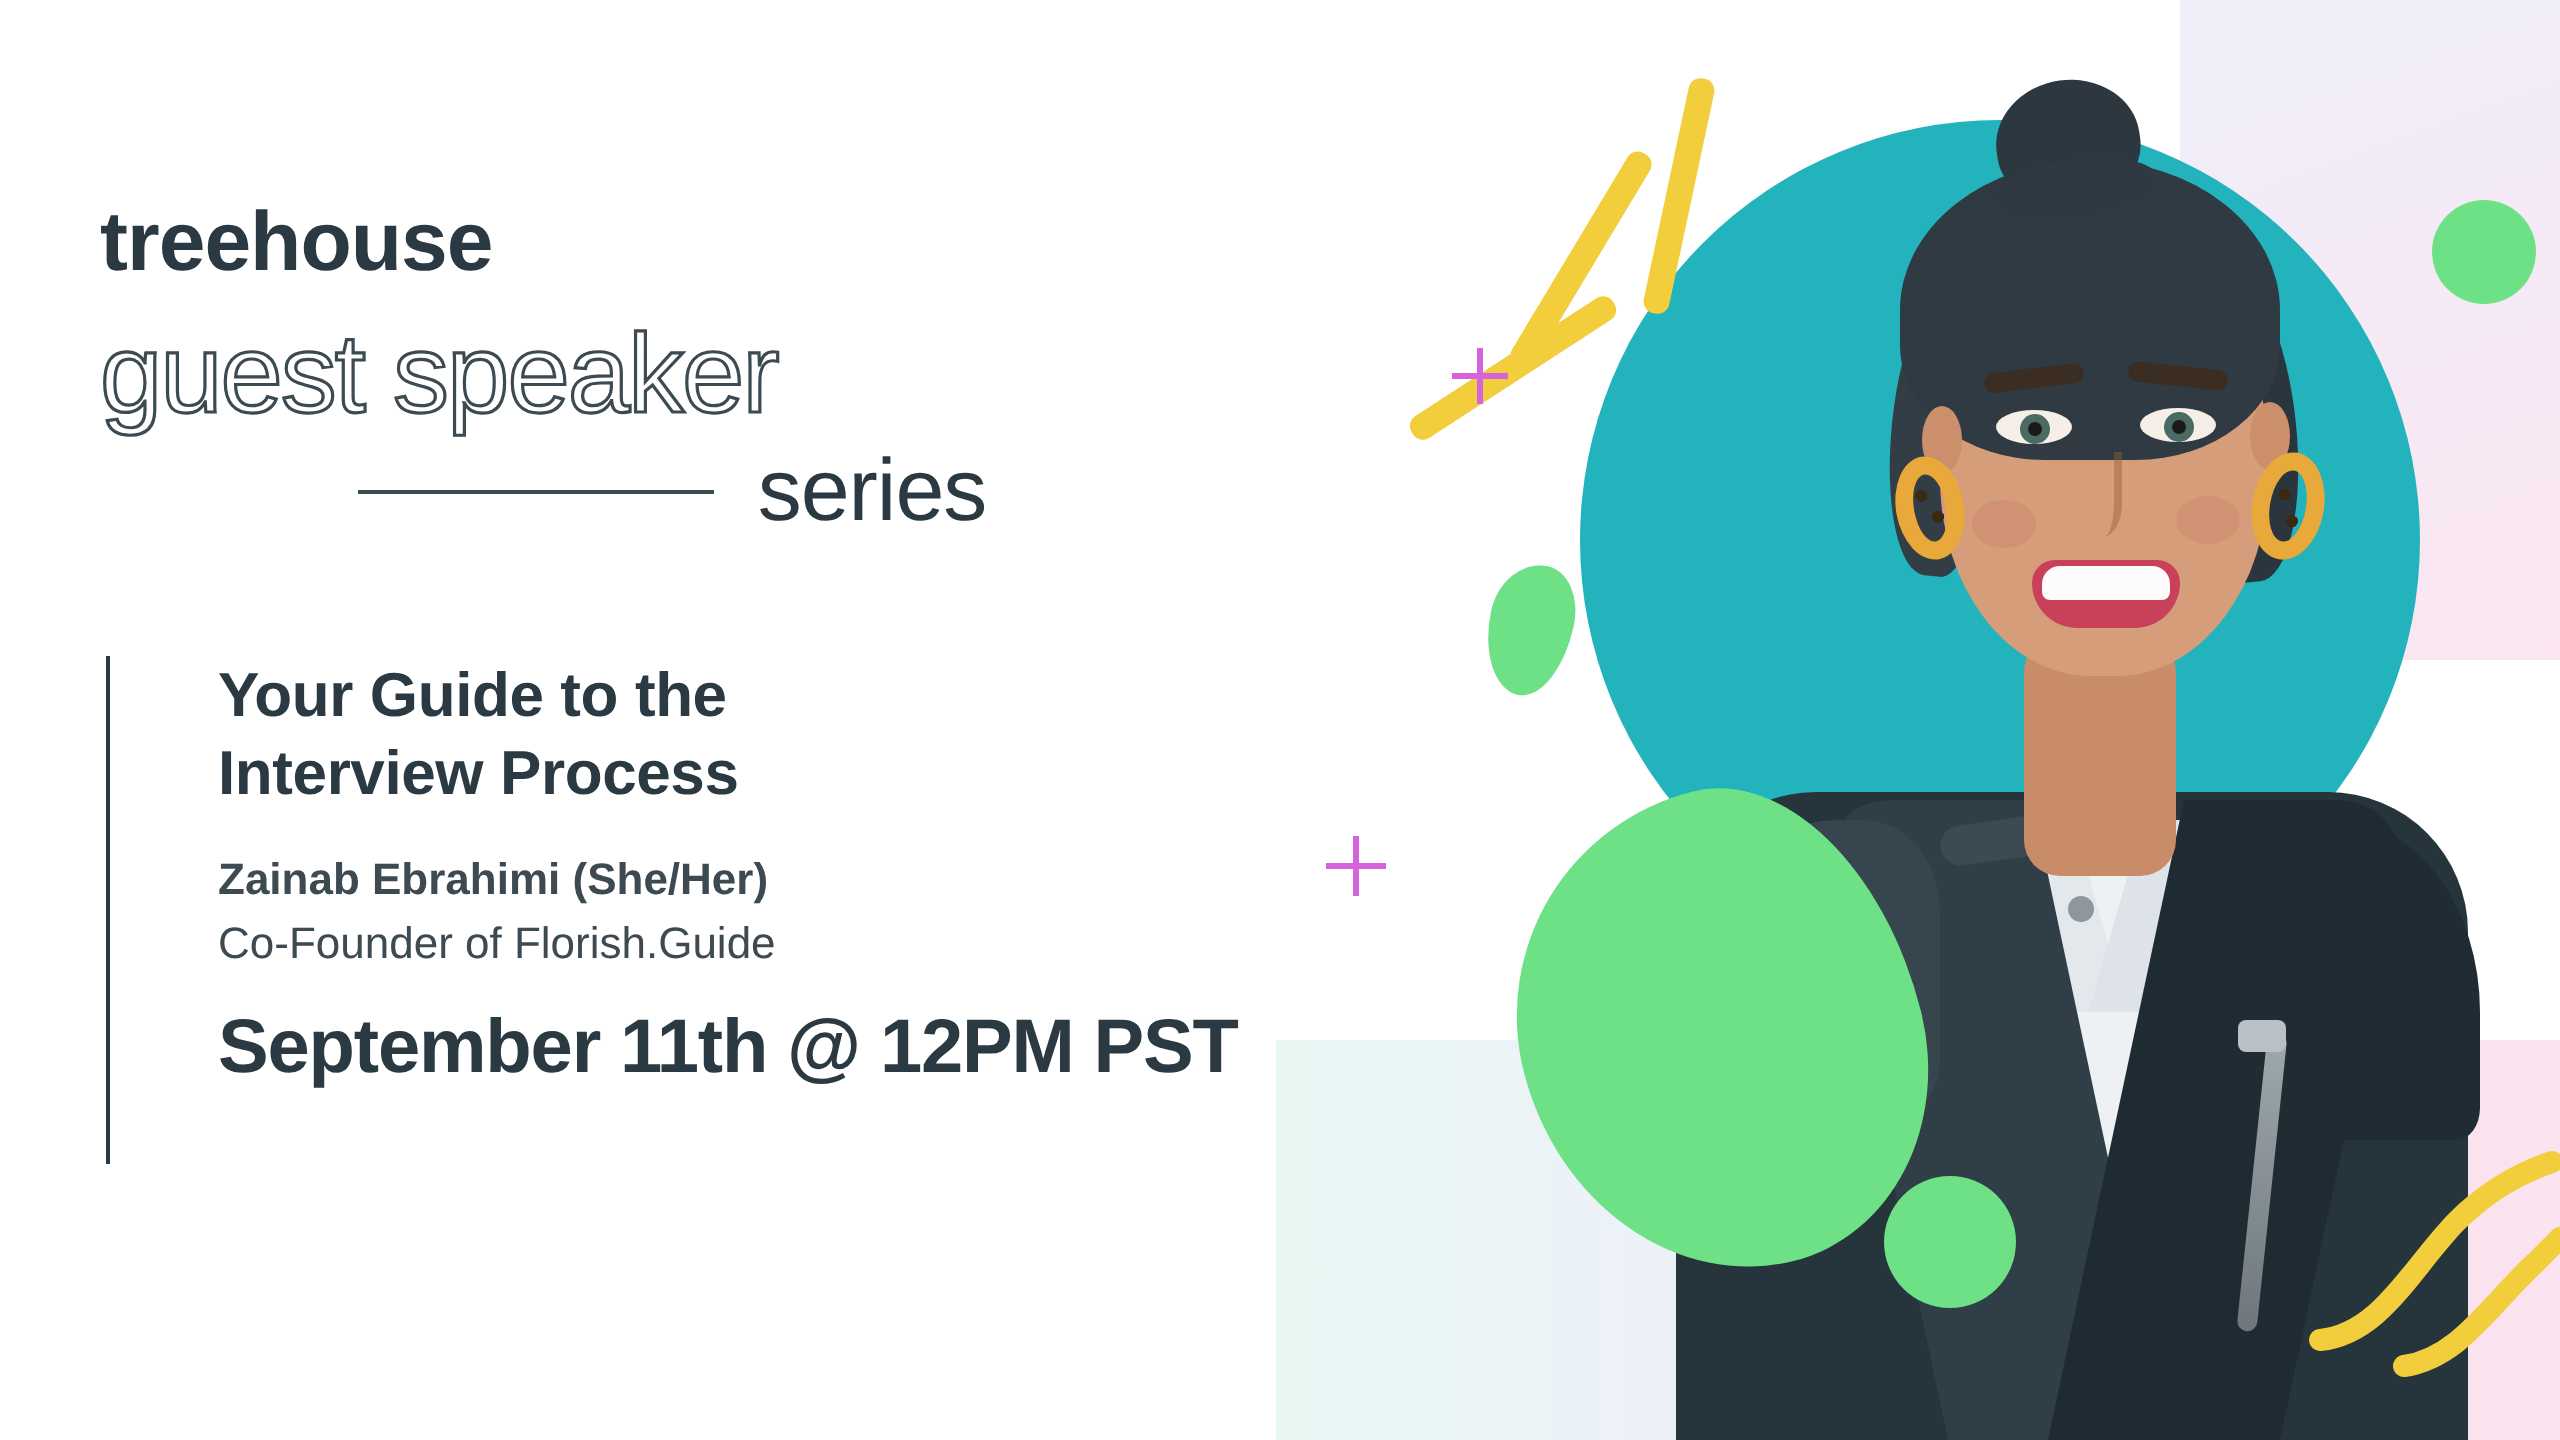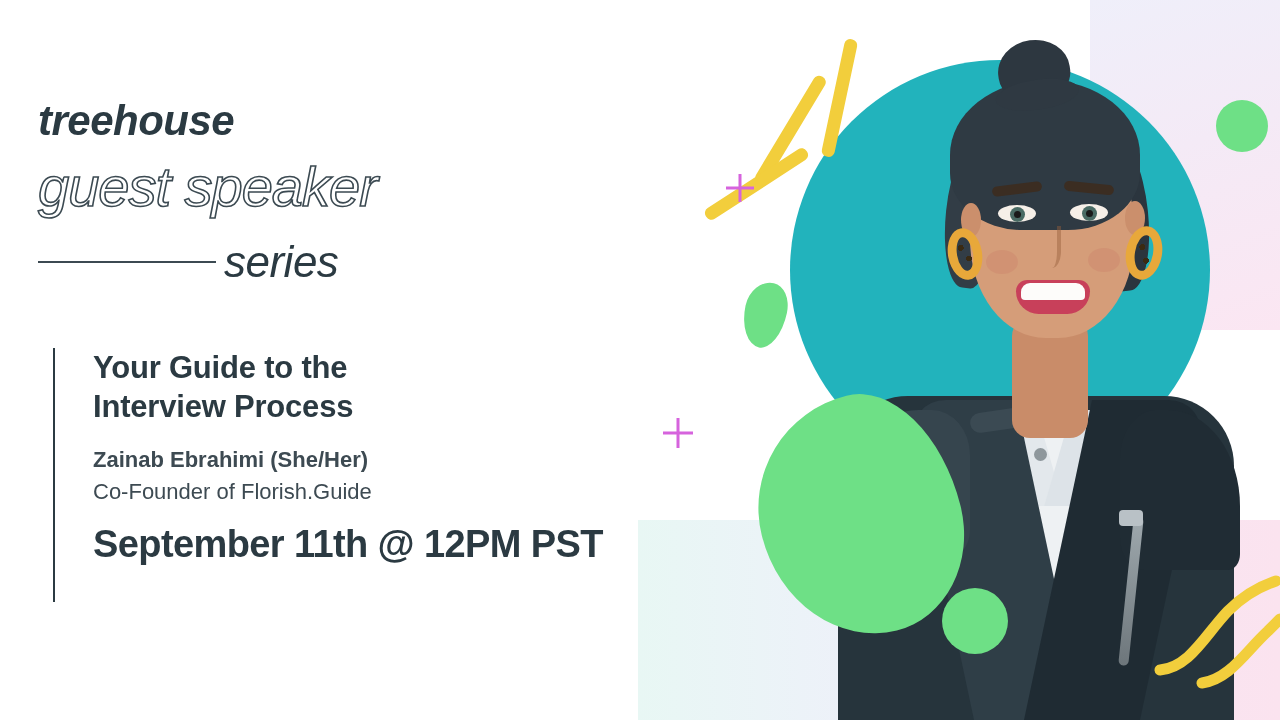--- a/index.html
+++ b/index.html
@@ -149,42 +149,42 @@
 
   
   .plus { position:absolute; }
   .plus:before, .plus:after { content:""; position:absolute; background:#d663dd; }
   .plus:before { left:0; top:50%; width:100%; height:3px; transform:translateY(-50%); }
   .plus:after  { top:0; left:50%; height:100%; width:3px; transform:translateX(-50%); }
   .plus-1 { left:726px; top:174px; width:28px; height:28px; }
   .plus-2 { left:663px; top:418px; width:30px; height:30px; }
 
   
-  .brand-block { position:absolute; left:38px; top:100px; width:600px;font-style:italic; }
+  .brand-block { position:absolute; left:50px; top:100px; width:600px; }
 
   .brand-treehouse {
     font-size:42px; font-weight:600; letter-spacing:-0.5px;
     color:#2b3a42; line-height:1;
   }
   .brand-guest {
     margin-top:16px;
     font-size:56px; font-weight:400; letter-spacing:-1px; line-height:1.02;
     color:transparent;
     -webkit-text-stroke:1.6px #3c4a52;
     text-shadow:none;
   }
   .series-row {
-    display:flex; align-items:center; justify-content:flex-start;
-    gap:8px; width:572px; margin-top:22px;
+    display:flex; align-items:center; justify-content:center;
+    gap:22px; width:572px; margin-top:6px;
   }
   .series-rule { width:178px; height:2px; background:#3c4a52; }
   .series-word { font-size:44px; font-weight:500; color:#2b3a42; letter-spacing:-0.5px; }
 
-  .info-block { position:absolute; left:53px; top:348px; width:600px;
-    border-left:2px solid #2b3a42; padding-left:38px; height:254px; }
+  .info-block { position:absolute; left:53px; top:328px; width:600px;
+    border-left:2px solid #2b3a42; padding-left:54px; height:254px; }
   .talk-title {
     font-size:31px; font-weight:600; line-height:1.27; color:#2b3a42;
     letter-spacing:-0.2px; white-space:pre-line;
   }
   .speaker-name { margin-top:17px; font-size:22px; font-weight:700; color:#3d4a52; line-height:1.45; }
   .speaker-role { font-size:22px; font-weight:400; color:#3d4a52; line-height:1.45; }
   .event-date { margin-top:15px; font-size:38px; font-weight:700; color:#2b3a42; letter-spacing:-0.6px; }
 </style>
 </head>
 <body>

